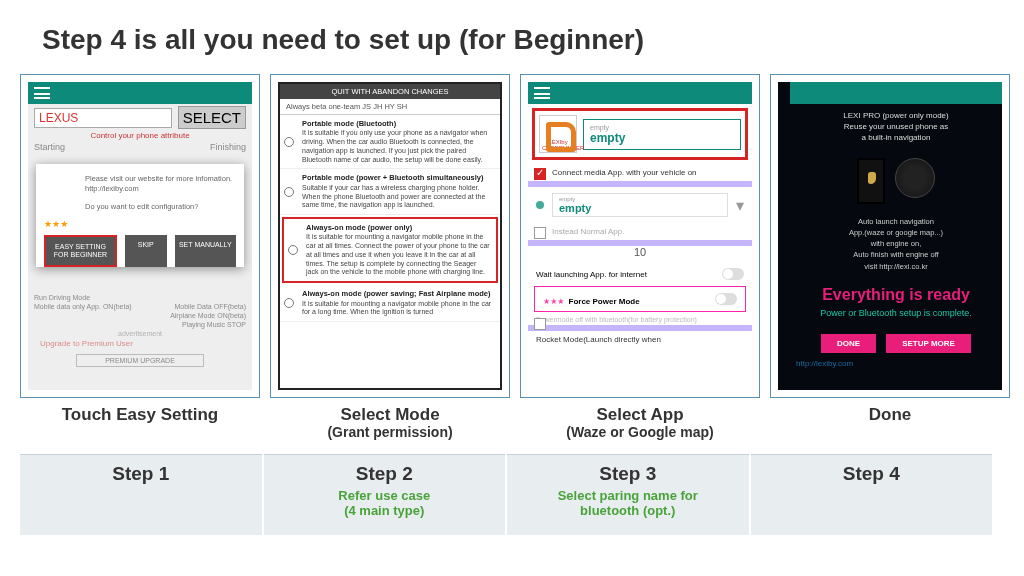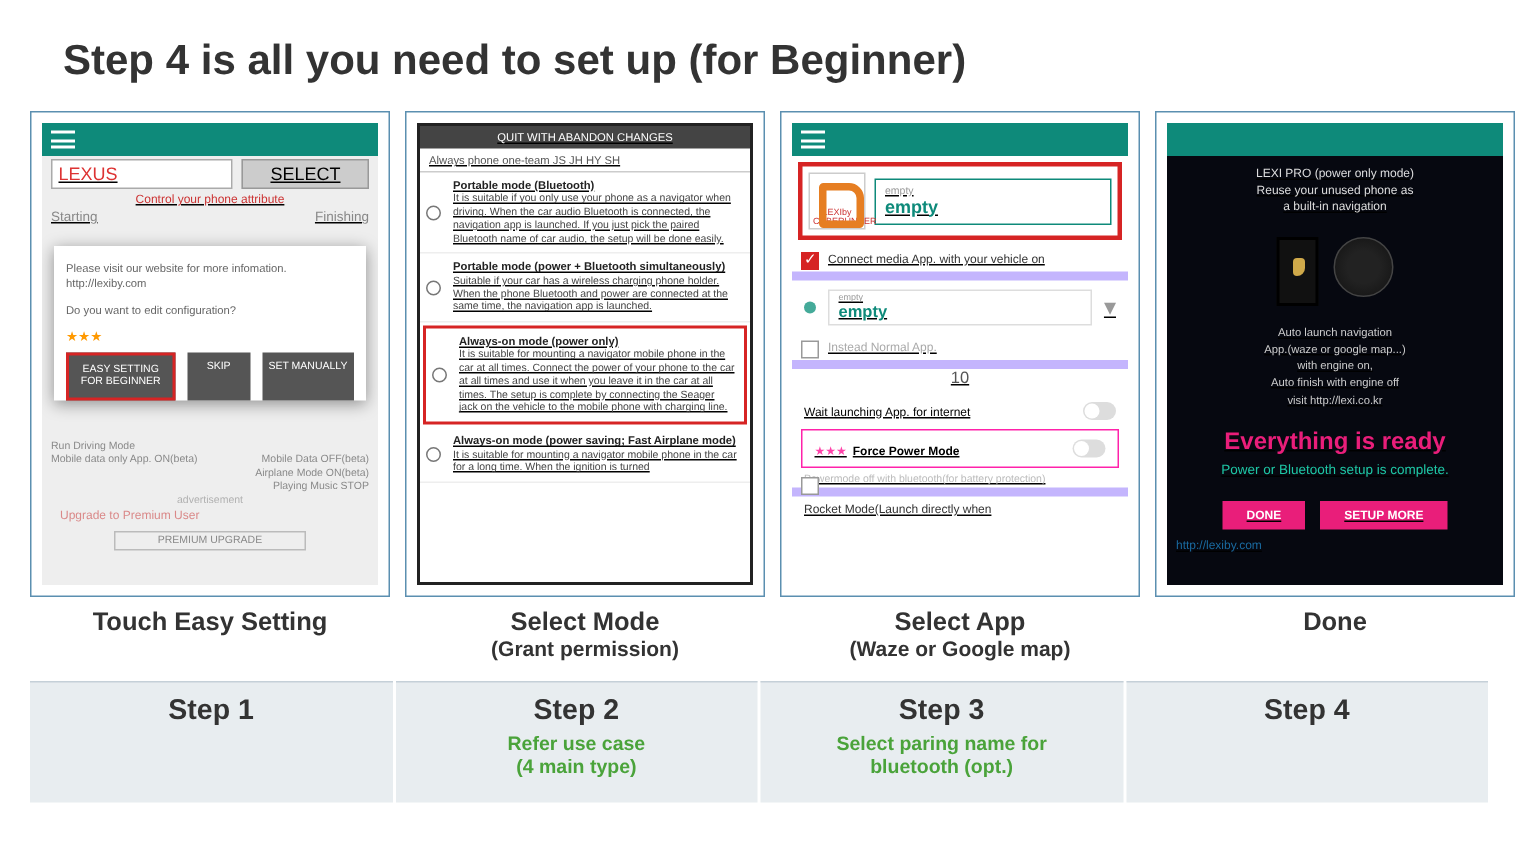--- a/index.html
+++ b/index.html
@@ -3,40 +3,40 @@
 <meta charset="utf-8">
 <style>
   * { box-sizing: border-box; margin: 0; padding: 0; }
   body { font-family: "Comic Sans MS", "Segoe UI", sans-serif; background: #fff; width: 1024px; height: 576px; overflow: hidden; position: relative; }
   .title { position: absolute; top: 24px; left: 42px; font-size: 28px; font-weight: bold; color: #333; }
   .col { position: absolute; top: 74px; width: 240px; }
   .col1 { left: 20px; }
   .col2 { left: 270px; }
   .col3 { left: 520px; }
   .col4 { left: 770px; }
-  .frame { border: 1.5px solid #5b8fb0; width: 240px; height: 324px; padding: 7px; background: #fff; text-decoration: underline; }
+  .frame { border: 1.5px solid #5b8fb0; width: 240px; height: 324px; padding: 7px; background: #fff; }
   .screen { width: 100%; height: 100%; position: relative; overflow: hidden; font-family: Arial, sans-serif; }
   .caption { text-align: center; margin-top: 8px; font-size: 17px; font-weight: bold; color: #333; line-height: 1.1; }
   .caption .sub { display: block; font-size: 14px; }
   .steprow { position: absolute; top: 454px; left: 20px; right: 32px; display: flex; gap: 2px; }
   .stepbox { flex: 1; background: #e8edf0; border-top: 1px solid #c5d0d8; padding: 8px 0 16px; text-align: center; }
   .step-label { font-weight: bold; font-size: 19px; color: #333; }
   .step-sub { color: #4aa33a; font-size: 13px; font-weight: bold; margin-top: 4px; line-height: 1.15; }
 
   
   .s1 { background: #eee; }
   .s1 .topbar { height: 22px; background: #0e8a7a; display: flex; align-items: center; padding-left: 6px; }
   .s1 .ham { width: 16px; height: 12px; border-top: 2px solid #fff; border-bottom: 2px solid #fff; position: relative; }
   .s1 .ham::after { content:""; position:absolute; top:4px; left:0; right:0; border-top:2px solid #fff; }
   .s1 .row { display:flex; align-items:center; padding: 2px 6px; font-size: 9px; }
   .s1 .inp { background:#fff; border:1px solid #aaa; color:#d33; padding:2px 4px; font-size:12px; flex:1; }
-  .s1 .selbtn { background:#ccc; border:1px solid #999; font-size:12px; padding:2px 18px; margin-left:6px; }
+  .s1 .selbtn { background:#ccc; border:1px solid #999; font-size:15px; padding:2px 4px; margin-left:6px; }
   .s1 .red { color:#c33; font-size:8px; text-align:center; }
   .s1 .dialog { position:absolute; top:82px; left:8px; right:8px; background:#fff; box-shadow:0 2px 10px rgba(0,0,0,.4); padding:10px 8px 0; }
-  .s1 .dtext { font-size:7.5px; color:#666; margin-bottom:8px; line-height:1.3; }
+  .s1 .dtext { font-size:7.5px; color:#666; margin-bottom:8px; line-height:1.3;margin-left:41px; }
   .s1 .stars { color:#f90; font-size:9px; }
   .s1 .dbtns { display:flex; justify-content:space-between; margin-top:6px; }
   .s1 .dbtn { background:#555; color:#fff; font-size:7px; padding:6px 4px; text-align:center; line-height:1.1; }
   .s1 .dbtn.easy { border:2px solid #d62424; width:38%; }
   .s1 .dbtn.skip { width:22%; }
   .s1 .dbtn.man { width:32%; }
   .s1 .bg { filter: opacity(0.6); padding:4px 6px; font-size:7px; color:#444; }
   .s1 .bg .sec { display:flex; justify-content:space-between; margin:2px 0; }
   .s1 .premium { color:#c44; font-size:8px; padding:2px 6px; }
   .s1 .pbtn { border:1px solid #999; font-size:7px; padding:2px 4px; margin:4px auto; display:block; width:60%; text-align:center; }
@@ -76,21 +76,21 @@
   .s3 .vol { text-align:center; font-size:11px; color:#555; padding:0 0 6px; }
   .s3 .tog { display:flex; justify-content:space-between; align-items:center; padding:4px 8px; font-size:8px; }
   .s3 .toggle { width:22px; height:12px; background:#ddd; border-radius:6px; position:relative; }
   .s3 .toggle::after { content:""; position:absolute; width:10px; height:10px; background:#fff; border-radius:50%; top:1px; left:1px; }
   .s3 .force { border:1.5px solid #f2a; margin:2px 6px; padding:3px 8px; display:flex; justify-content:space-between; align-items:center; }
   .s3 .force .txt { font-size:8px; font-weight:bold; }
   .s3 .force .stars { color:#f4a; font-size:8px; margin-right:4px; }
   .s3 .dim { color:#bbb; font-size:7px; padding:2px 8px; }
 
   
-  .s4 { background:#060810; color:#fff; }
+  .s4 { background:#060810; color:#fff;padding-left:12px; }
   .s4 .topbar { height:22px; background:#0e8a7a; }
   .s4 .hdr { font-size:8px; text-align:center; padding:6px 8px; line-height:1.4; color:#ddd; }
   .s4 .dash { display:flex; justify-content:center; gap:10px; padding:8px 0; }
   .s4 .phone { width:28px; height:46px; border:2px solid #000; background:#111; position:relative; }
   .s4 .phone::after { content:""; position:absolute; top:12px; left:9px; width:8px; height:12px; background:#cfa94a; border-radius:4px 4px 8px 4px; }
   .s4 .gauge { width:40px; height:40px; border:1px solid #444; border-radius:50%; background:radial-gradient(circle,#222 40%,#111); }
   .s4 .info { font-size:7.5px; text-align:center; line-height:1.5; color:#ccc; padding:4px 6px 8px; }
   .s4 .ready { color:#e91e7a; font-size:16px; font-weight:bold; text-align:center; margin-top:6px; }
   .s4 .sub2 { color:#1ec7a5; font-size:9px; text-align:center; padding:4px 10px; line-height:1.3; }
   .s4 .btnrow { display:flex; justify-content:center; gap:10px; padding:10px 0 6px; }
@@ -147,21 +147,21 @@
       </div>
     </div>
   </div>
   <div class="caption">Touch Easy Setting</div>
 </div>
 
 <div class="col col2">
   <div class="frame">
     <div class="screen s2">
       <div class="hdr">QUIT WITH ABANDON CHANGES</div>
-      <div class="sub">Always phone one-team  JS JH HY SH</div>
+      <div class="sub">Always beta one-team  JS JH HY SH</div>
       <div class="opt">
         <div class="radio"></div>
         <b>Portable mode (Bluetooth)</b>
         <span>It is suitable if you only use your phone as a navigator when driving. When the car audio Bluetooth is connected, the navigation app is launched. If you just pick the paired Bluetooth name of car audio, the setup will be done easily.</span>
       </div>
       <div class="opt">
         <div class="radio"></div>
         <b>Portable mode (power + Bluetooth simultaneously)</b>
         <span>Suitable if your car has a wireless charging phone holder. When the phone Bluetooth and power are connected at the same time, the navigation app is launched.</span>
       </div>

